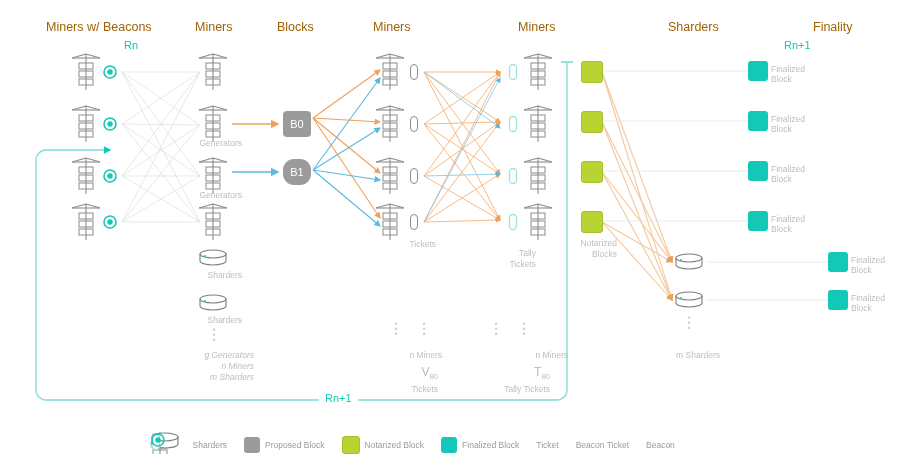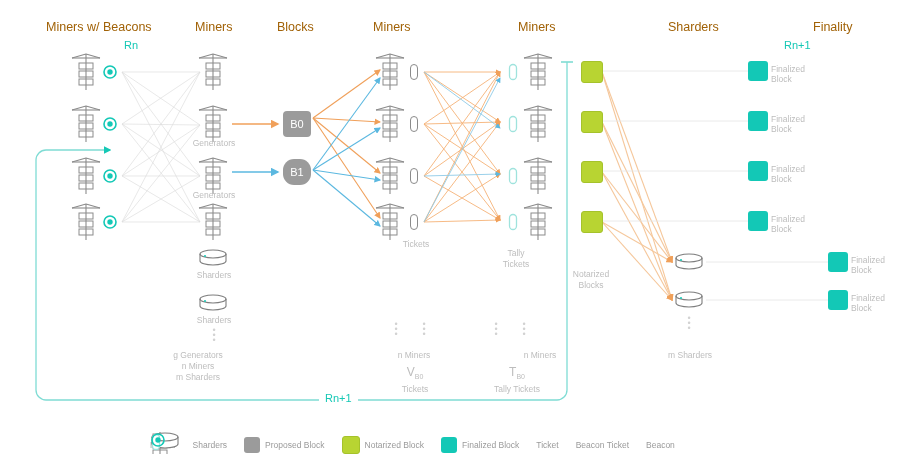--- a/index.html
+++ b/index.html
@@ -1,19 +1,19 @@
 <!DOCTYPE html>
 <html><head>
 <meta charset="utf-8">
 <style>
   html,body{margin:0;padding:0;background:#ffffff;}
   body{font-family:"Liberation Sans", sans-serif;}
   #stage{position:relative;width:900px;height:466px;background:#ffffff;overflow:hidden;}
   .hdr{position:absolute;font-size:12.5px;color:#a16207;white-space:nowrap;}
-  .lbl{position:absolute;font-size:8.5px;color:#bdbdbd;white-space:nowrap;line-height:10px;text-align:center;}
+  .lbl{position:absolute;font-size:8.5px;color:#bdbdbd;white-space:nowrap;line-height:10px;text-align:right;}
   .rlabel{position:absolute;font-size:11px;color:#15c8b5;white-space:nowrap;margin-left:39px;}
   .blockbox{position:absolute;width:28px;height:26px;border-radius:4px;background:#9b9b9b;
             color:#ffffff;font-size:11px;display:flex;align-items:center;justify-content:center;}
   .nblk{position:absolute;width:20px;height:20px;border-radius:3px;background:#b8d432;border:1px solid #a5c22b;}
   .fblk{position:absolute;width:20px;height:20px;border-radius:3px;background:#13c8b6;}
   .legend{position:absolute;left:150px;top:432px;width:620px;height:26px;
           display:flex;align-items:center;gap:0px;}
   .lgitem{display:flex;align-items:center;gap:5px;margin-right:17px;}
   .lgtxt{font-size:8.5px;color:#9a9a9a;white-space:nowrap;}
   .lgsq{width:16px;height:16px;border-radius:3px;}
@@ -302,21 +302,21 @@
     <span>Finalized</span><br>
     <span>Block</span>
   </div>
 
   <div class="lbl" style="left:186px;top:138px;width:56px;">Generators</div>
   <div class="lbl" style="left:186px;top:190px;width:56px;">Generators</div>
   <div class="lbl" style="left:186px;top:270px;width:56px;">Sharders</div>
   <div class="lbl" style="left:186px;top:315px;width:56px;">Sharders</div>
 
   <div class="dots" style="left:200px;top:328px;width:28px;">•<br>•<br>•</div>
-  <div class="lbl" style="left:162px;top:350px;width:72px;line-height:11px;">
+  <div class="lbl" style="left:182px;top:350px;width:72px;line-height:11px;font-style:italic;">
     <span>g Generators</span><br>
     <span>n Miners</span><br>
     <span>m Sharders</span>
   </div>
 
   <div class="lbl" style="left:396px;top:239px;width:40px;">Tickets</div>
   <div class="dots" style="left:390px;top:322px;width:12px;">•<br>•<br>•</div>
   <div class="dots" style="left:418px;top:322px;width:12px;">•<br>•<br>•</div>
   <div class="lbl" style="left:386px;top:350px;width:56px;">n Miners</div>
   <div class="lbl" style="left:392px;top:366px;width:46px;line-height:12px;">
@@ -329,21 +329,21 @@
     <span>Tickets</span>
   </div>
   <div class="dots" style="left:490px;top:322px;width:12px;">•<br>•<br>•</div>
   <div class="dots" style="left:518px;top:322px;width:12px;">•<br>•<br>•</div>
   <div class="lbl" style="left:512px;top:350px;width:56px;">n Miners</div>
   <div class="lbl" style="left:484px;top:366px;width:66px;line-height:12px;">
     <span style="font-size:12px;">T</span><span style="font-size:7px;vertical-align:sub;">B0</span><br>
     <span>Tally Tickets</span>
   </div>
 
-  <div class="lbl" style="left:565px;top:238px;width:52px;line-height:11px;margin-top:31px;">
+  <div class="lbl" style="left:565px;top:238px;width:52px;line-height:11px;">
     <span>Notarized</span><br>
     <span>Blocks</span>
   </div>
 
   <div class="dots" style="left:683px;top:316px;width:12px;">•<br>•<br>•</div>
   <div class="lbl" style="left:660px;top:350px;width:60px;">m Sharders</div>
 
   <div class="legend">
 
     <div class="lgitem">

